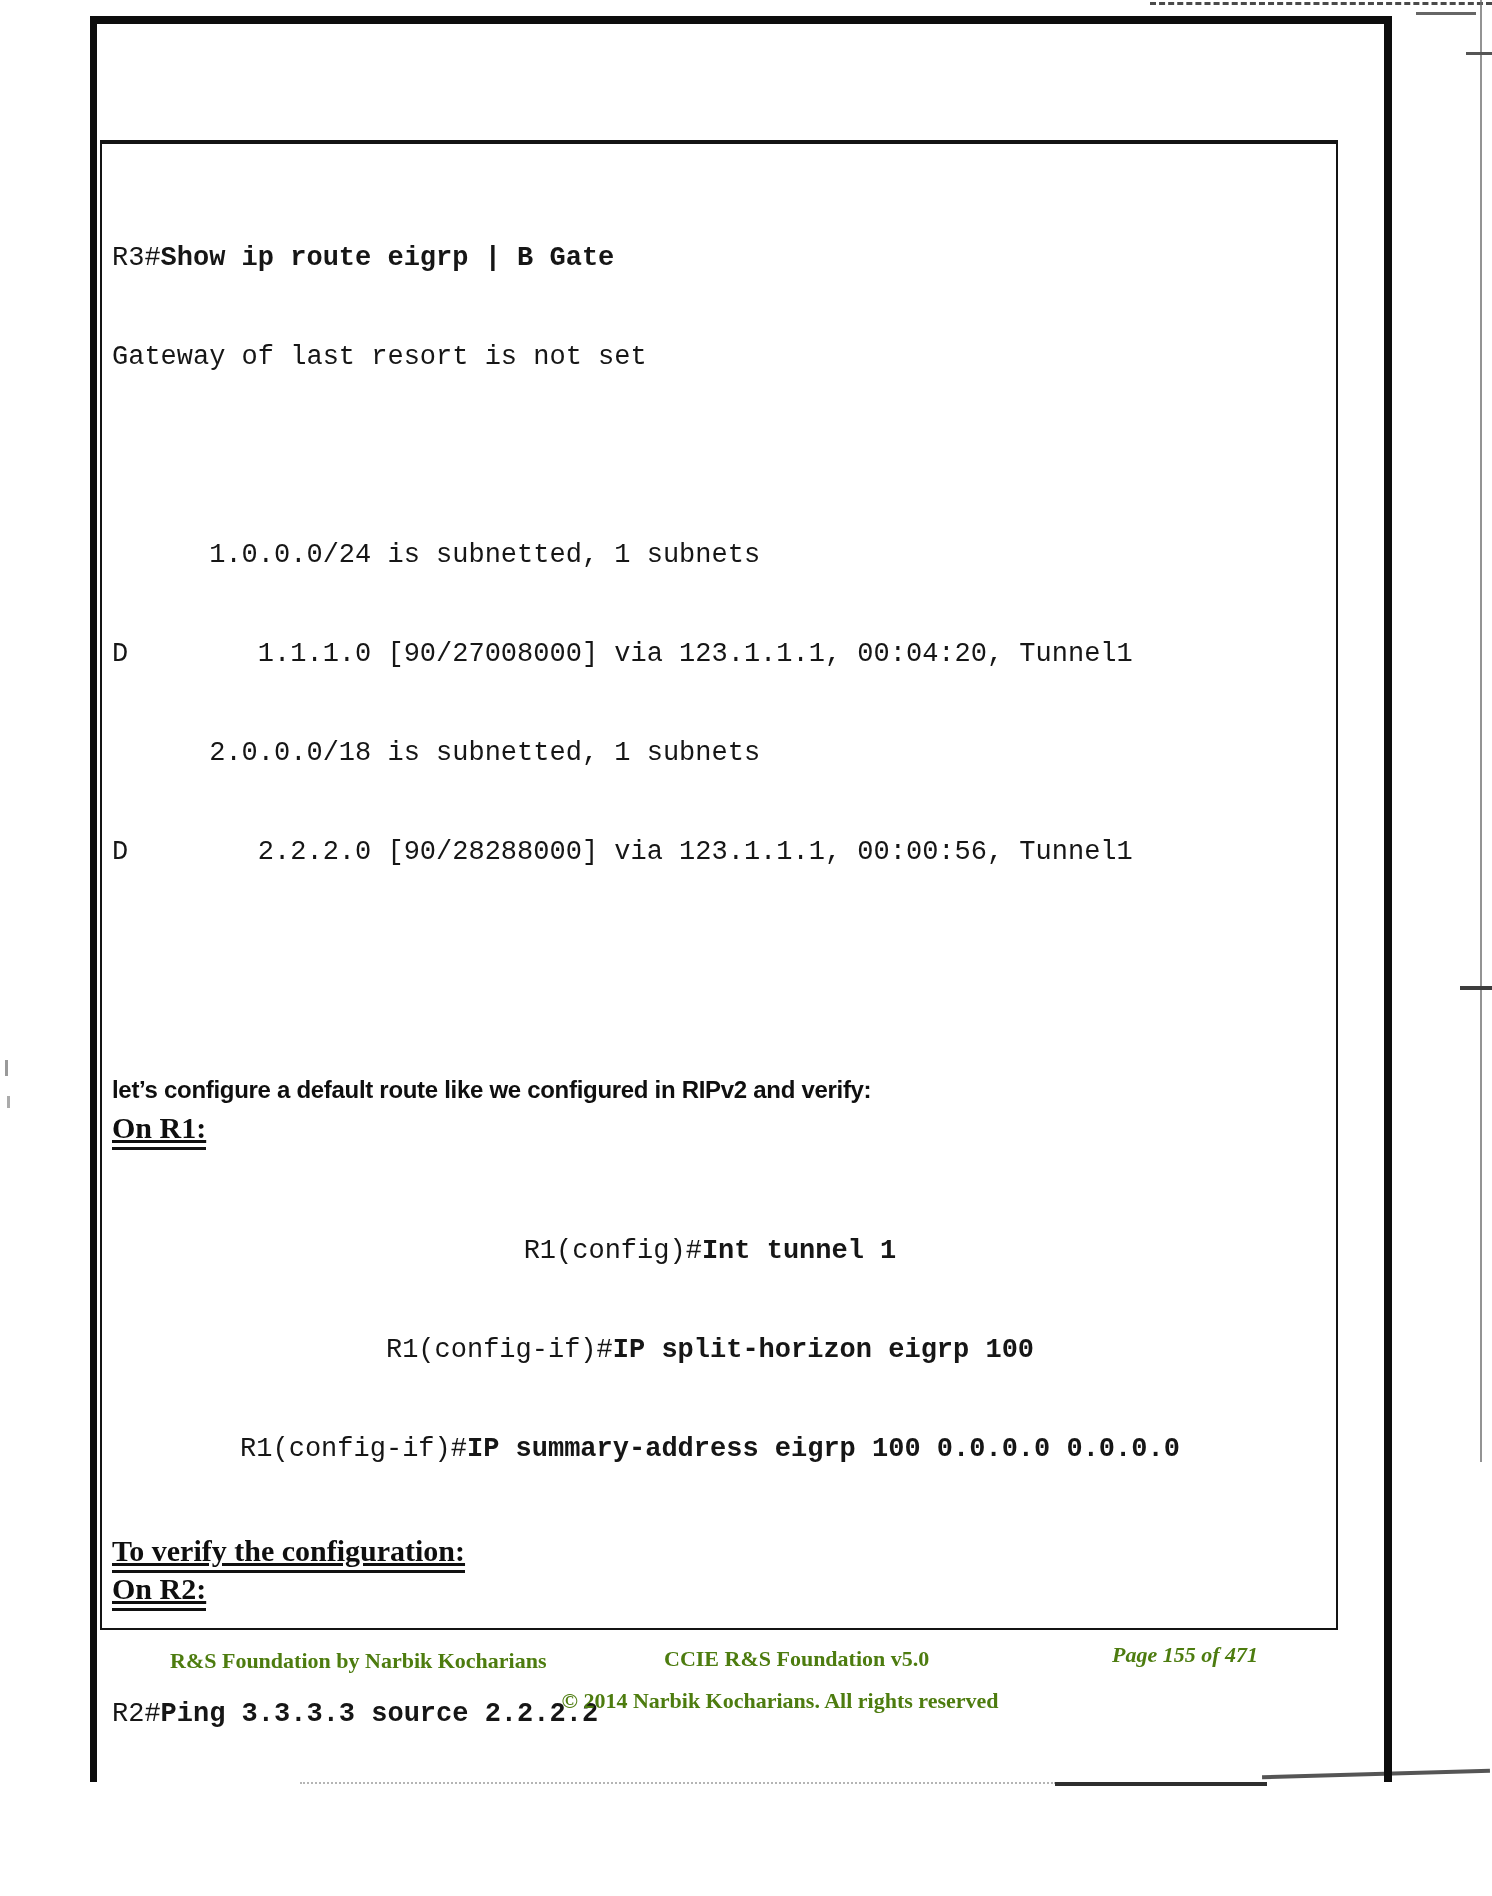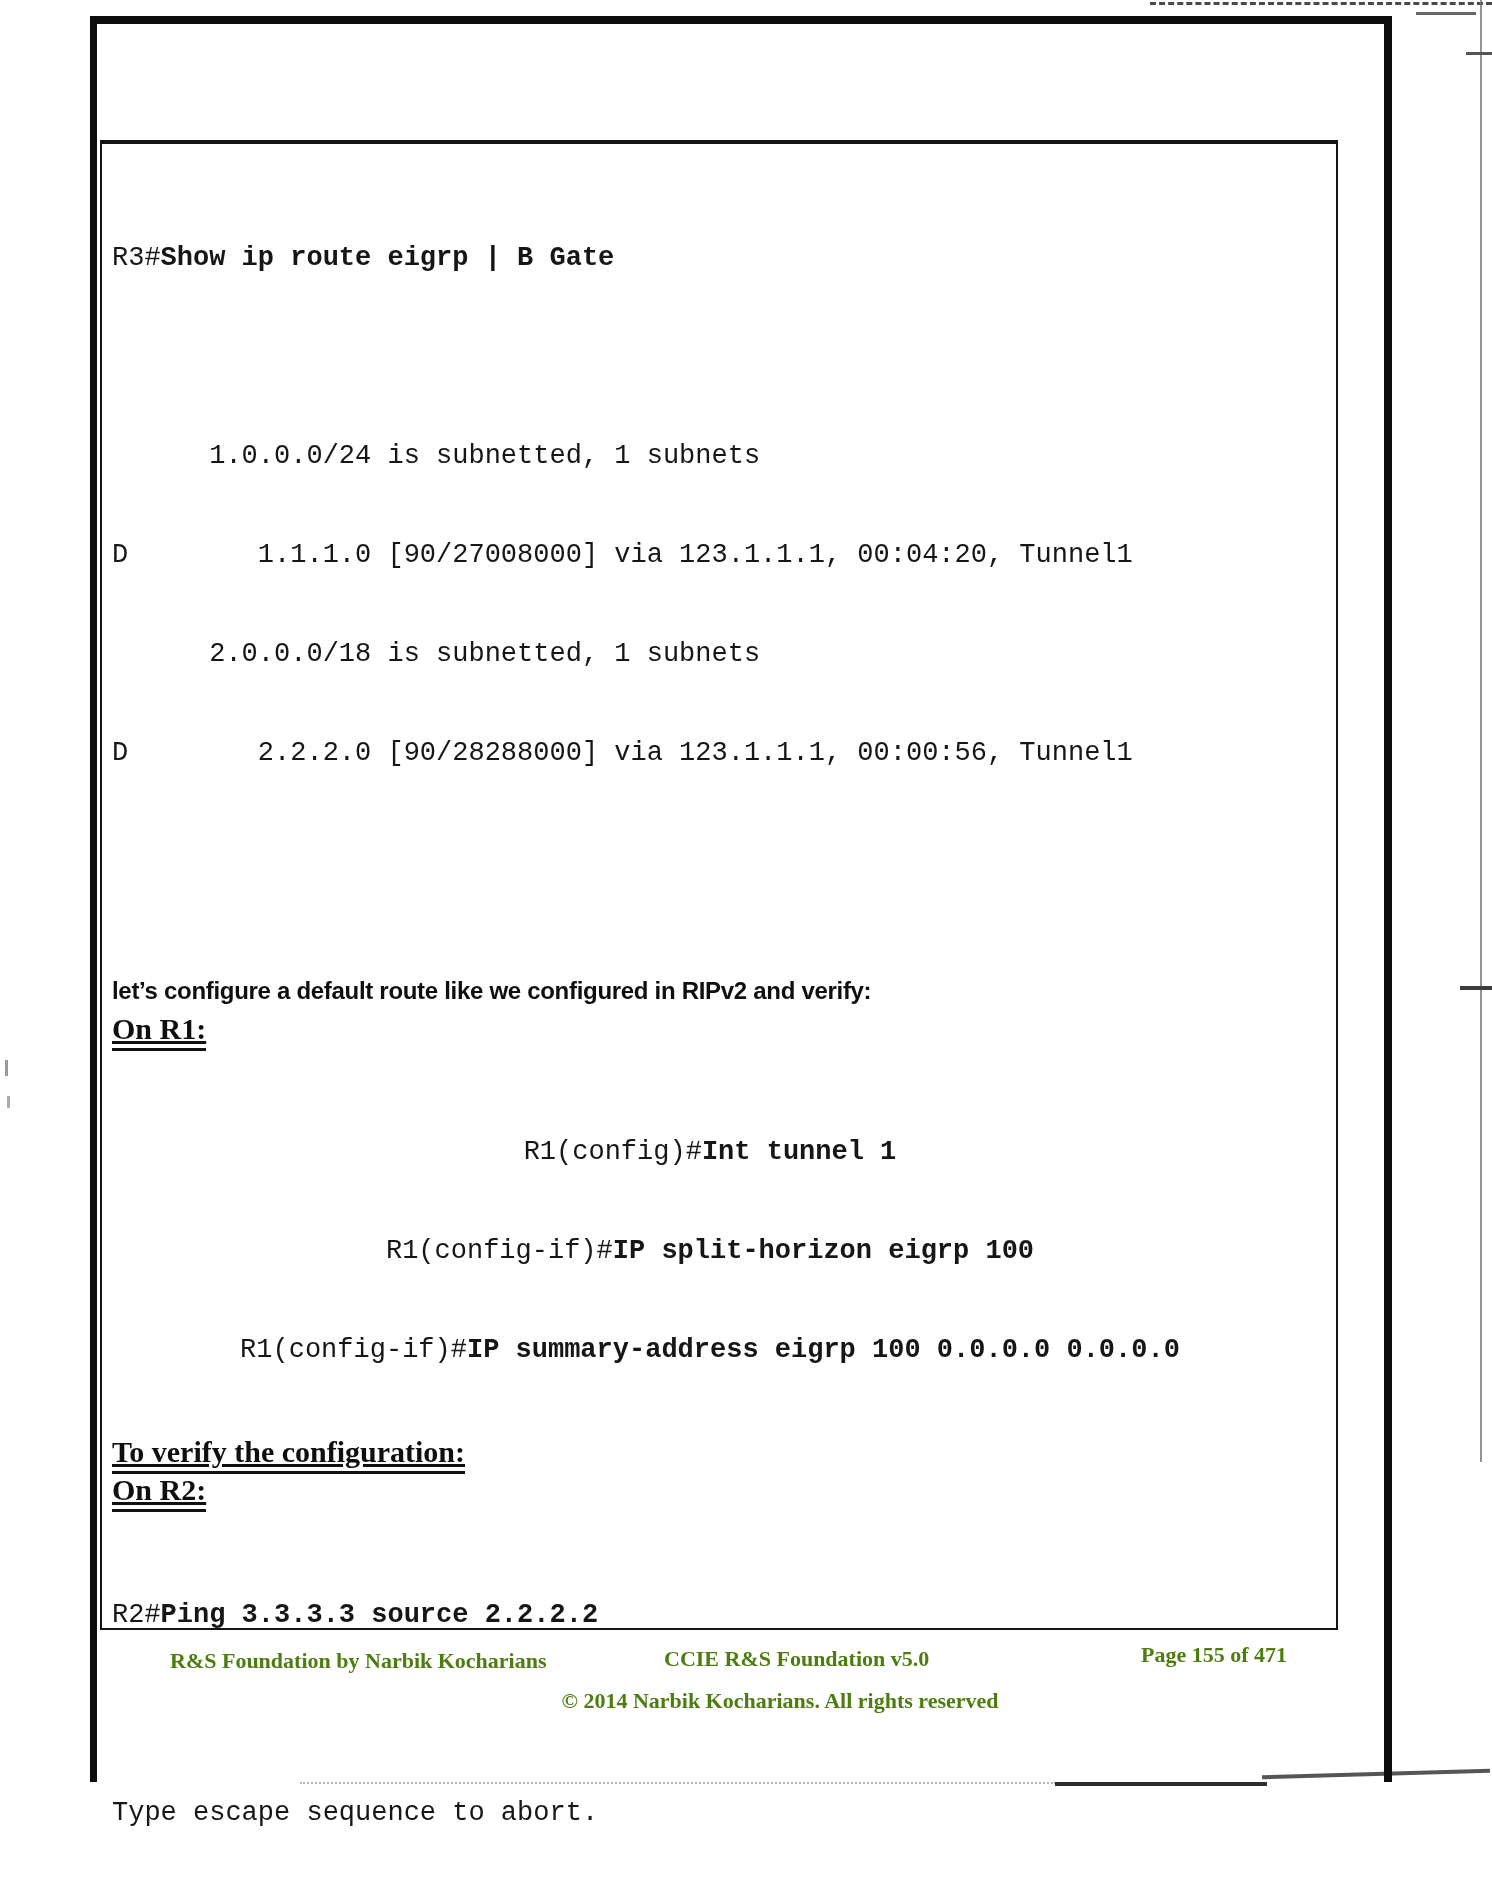--- a/index.html
+++ b/index.html
@@ -70,21 +70,21 @@
   
   .footer{
     position:absolute;left:0;top:4px;width:100%;height:100%;
     font-family:"Liberation Serif",serif;
     font-weight:bold;color:#4d7c0f;
     pointer-events:none;
     padding-left:32px;
   }
   .f-left{position:absolute;left:170px;top:1644px;font-size:22px;}
   .f-center{position:absolute;left:664px;top:1642px;font-size:22px;}
-  .f-page{position:absolute;left:1112px;top:1638px;font-size:22px;margin-left:29px;}
+  .f-page{position:absolute;left:1112px;top:1638px;font-size:22px;font-style:italic;}
   .f-copy{position:absolute;left:540px;top:1684px;width:480px;text-align:center;font-size:22px;}
 </style>
 </head>
 <body>
 
 <div class="page">
 
   <div class="artifact top-dash"></div>
   <div class="artifact top-dash2"></div>
   <div class="artifact right-vline"></div>
@@ -96,20 +96,21 @@
   <div class="artifact bottom-dark1"></div>
   <div class="artifact bottom-dark2"></div>
   <div class="artifact outer-border-top"></div>
   <div class="artifact outer-border-left"></div>
   <div class="artifact outer-border-right"></div>
 
   <div class="content-box">
 
     <div class="mono-block">
       <div class="mline"><span>R3#</span><span class="b">Show ip route eigrp | B Gate</span></div>
+      <div class="mline">Gateway of last resort is not set</div>
       <div class="routes">
         <div class="mline">      1.0.0.0/24 is subnetted, 1 subnets</div>
         <div class="mline">D        1.1.1.0 [90/27008000] via 123.1.1.1, 00:04:20, Tunnel1</div>
         <div class="mline">      2.0.0.0/18 is subnetted, 1 subnets</div>
         <div class="mline">D        2.2.2.0 [90/28288000] via 123.1.1.1, 00:00:56, Tunnel1</div>
       </div>
     </div>
 
     <p class="para"><br><span>let’s configure a default route like we configured in RIPv2 and verify:</span></p>
 

